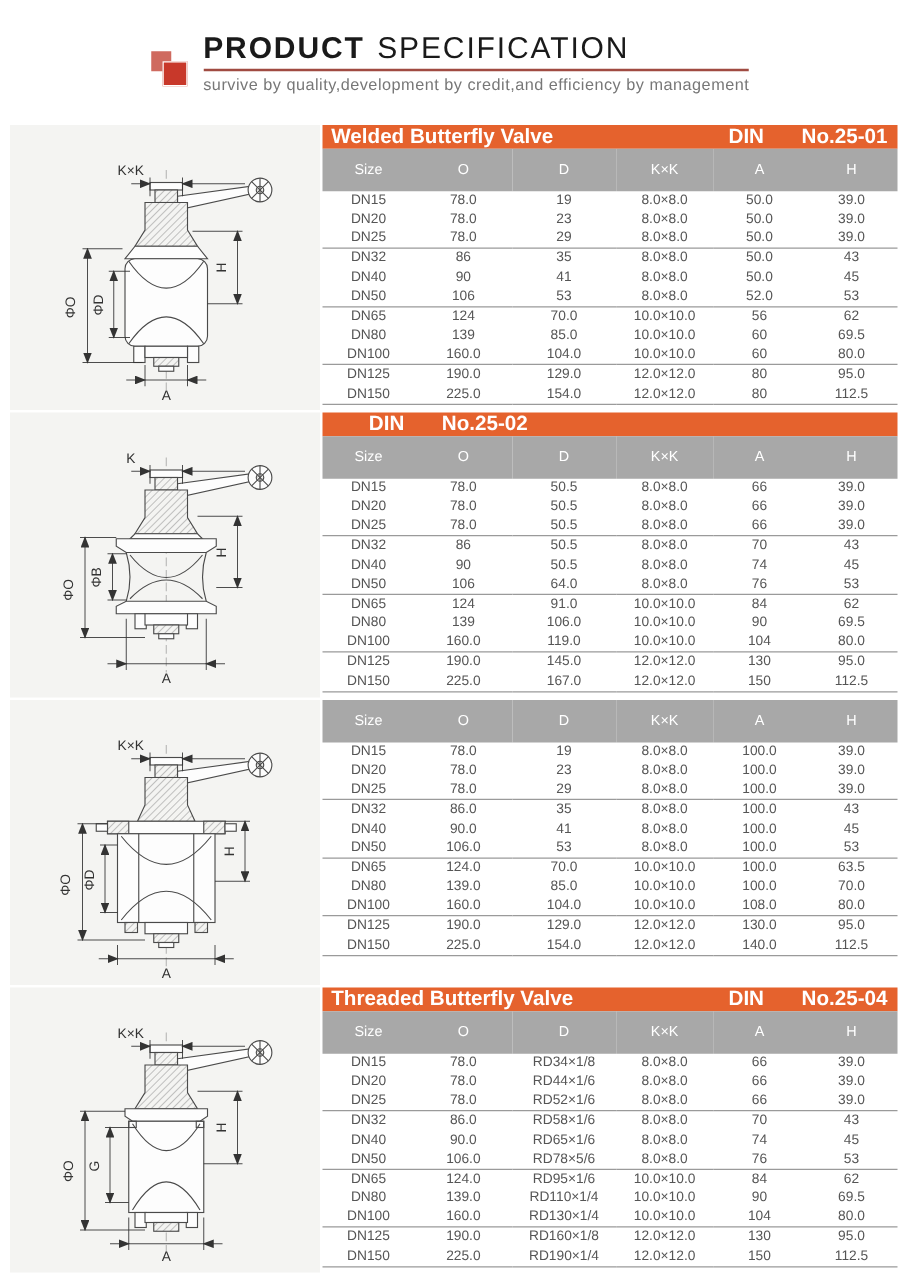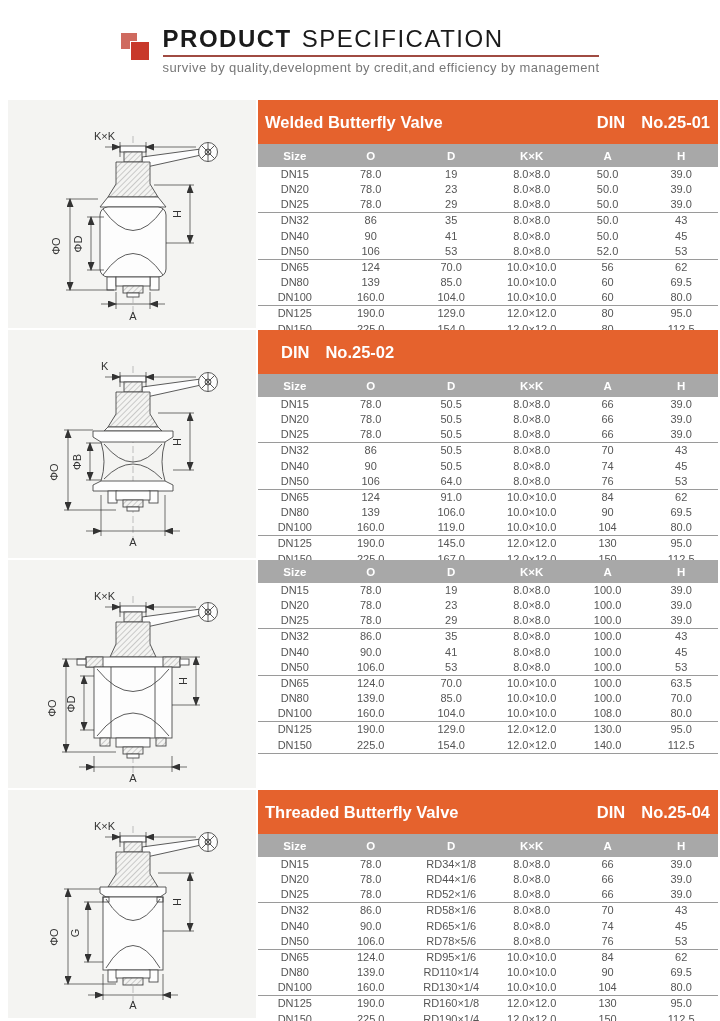--- a/index.html
+++ b/index.html
@@ -3,43 +3,43 @@
 <meta charset="utf-8">
 <style>
   * { margin:0; padding:0; box-sizing:border-box; }
   html,body { background:#fff; }
   body {
     width:720px; height:1021px; overflow:hidden; position:relative;
     font-family:"Liberation Sans", sans-serif;
   }
   
   header { height:100px; }
-  .brand { display:flex; align-items:center; justify-content:center; padding-top:26px; }
+  .brand { display:flex; align-items:flex-end; justify-content:center; padding-top:26px; }
   .logo { width:34px; height:34px; position:relative; margin-right:8px; margin-top:-2px; flex:none; }
   .logo .sq-back { position:absolute; left:0; top:0; width:16px; height:16px; background:var(--logo-red-back,#cf6a5f); }
   .logo .sq-front { position:absolute; left:9px; top:8px; width:20px; height:20px; background:var(--logo-red-front,#c8382a); border:1px solid #fff; }
   .title-block { display:inline-block; }
   .title { font-size:24px; color:#1a1a1a; letter-spacing:1.5px; white-space:nowrap; line-height:1.1; }
   .title .bold { font-weight:bold; margin-right:10px; }
   .rule { height:2px; background:var(--rule-red,#a04b42); margin-top:3px; }
   .tagline { font-size:13px; color:#777; text-align:center; margin-top:3px; letter-spacing:.4px; }
   
   .valve-section { display:flex; margin:0 0 2px 8px; height:228px; }
   .drawing-panel { width:248px; flex:none; background:var(--panel-gray,#f4f4f2); margin-right:2px; }
   .spec-table { width:460px; flex:none; background:#fff; }
   .table-title-bar {
-    height:44px; background:var(--accent-orange,#e5622d); color:#fff;
+    height:19px; background:var(--accent-orange,#e5622d); color:#fff;
     display:flex; align-items:center; justify-content:space-between;
     padding:0 8px 0 7px; font-size:16.5px; font-weight:bold;
   }
-  .t-din span { margin-left:16px; }
+  .t-din span { margin-left:30px; }
   table { width:100%; border-collapse:collapse; table-layout:fixed; }
   thead th {
-    background:var(--column-header-gray,#a8a8a8); color:#fff; font-weight:bold;
-    font-size:11.5px; height:23px; text-align:center; padding:0;
+    background:var(--column-header-gray,#a8a8a8); color:#fff; font-weight:normal;
+    font-size:11.5px; height:34px; text-align:center; padding:0;
   }
   th:nth-child(1){width:16%} th:nth-child(2){width:17%} th:nth-child(3){width:18%}
   th:nth-child(4){width:17%} th:nth-child(5){width:16%} th:nth-child(6){width:16%}
   tbody td {
     text-align:center; font-size:11px; color:var(--row-text,#555);
     height:15.15px; padding:0; line-height:15.15px; white-space:nowrap;
   }
   tbody tr.group-end td { border-bottom:1px solid var(--divider-gray,#9a9a9a); }
   tbody tr:last-child td { border-bottom:1px solid var(--divider-gray,#9a9a9a); }
   svg { display:block; }

